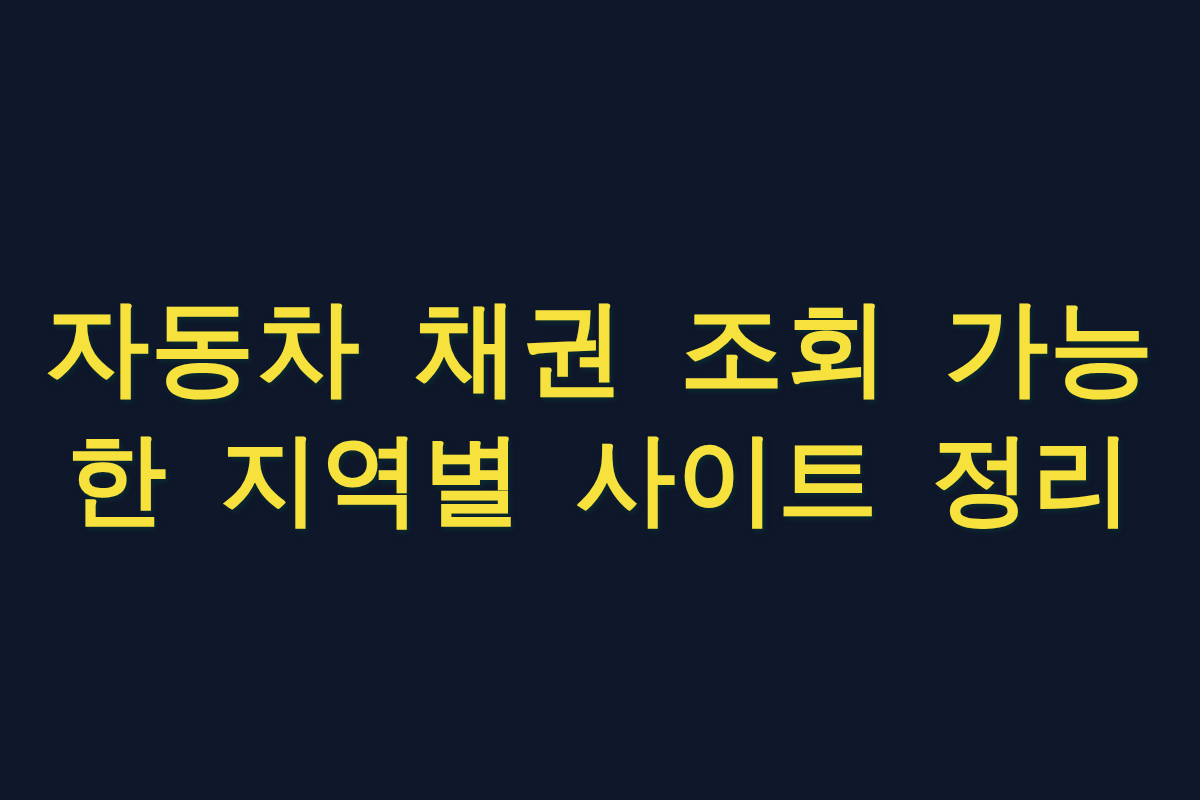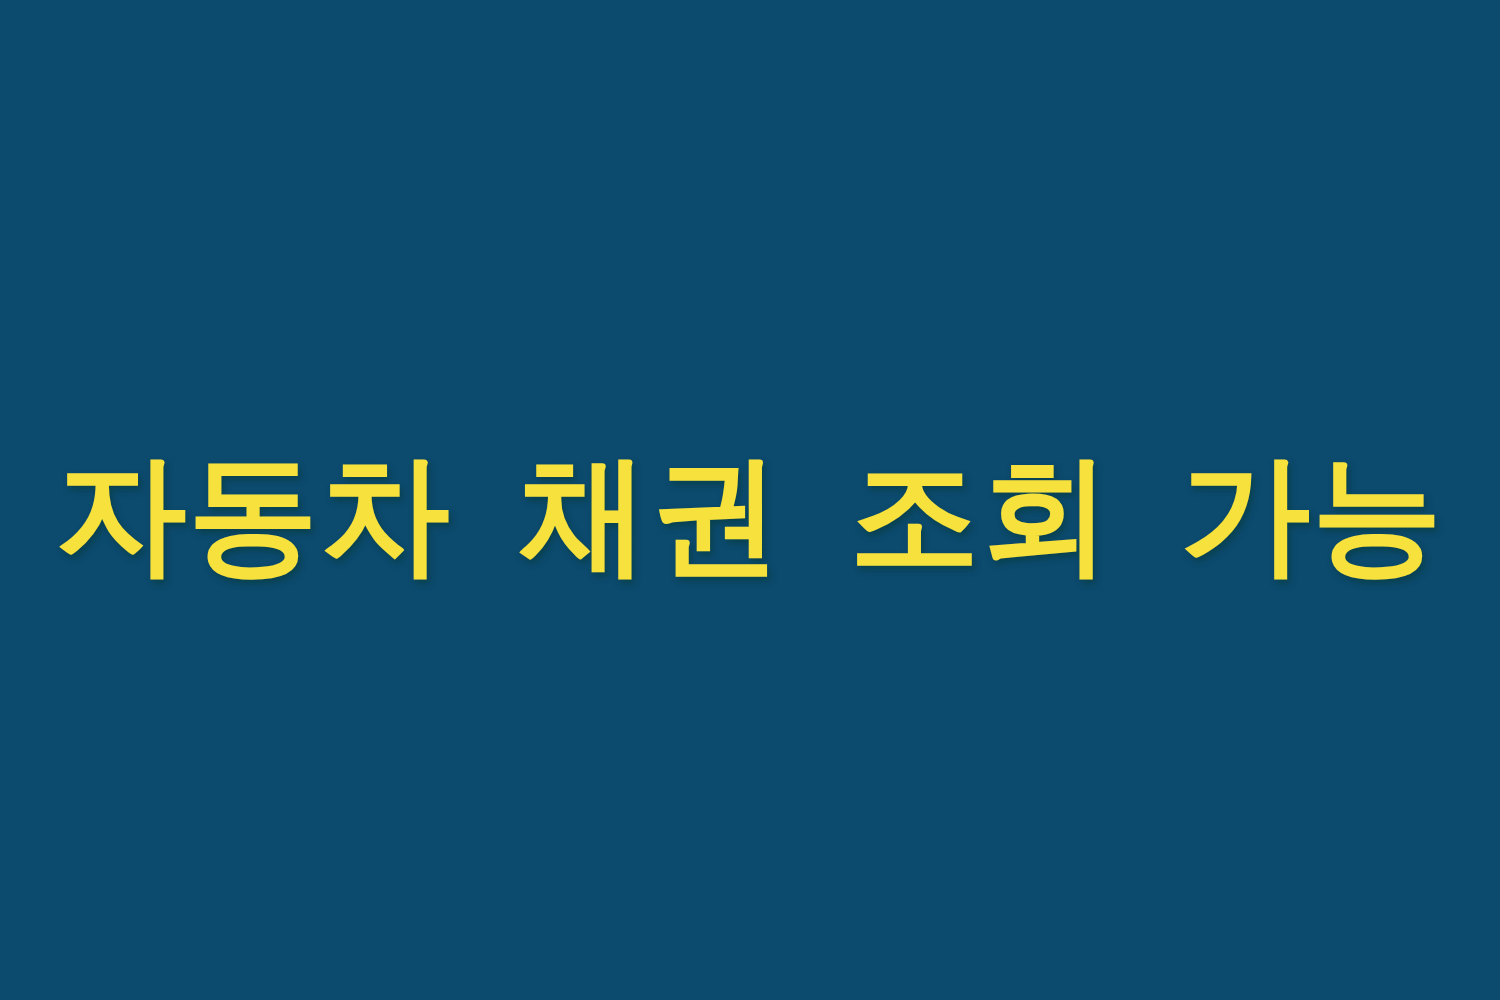--- a/index.html
+++ b/index.html
@@ -16,21 +16,21 @@
   }
 
   #banner {
     position: relative;
     width: 1200px;
     height: 800px;
     box-sizing: border-box;
     display: flex;
     align-items: center;
     justify-content: flex-end;
-    background: #0c4a6e;
+    background: #0f172a;
   }
 
   #title-block {
     width: 100%;
     text-align: center;
     padding: 0 40px;
     box-sizing: border-box;
     
     transform: translateY(12px);
   }
@@ -52,15 +52,16 @@
     font-size: 100px;
   }
 </style>
 </head>
 <body>
 
 <div id="banner">
 
   <div id="title-block">
     <span class="title-line line-1">자동차 채권 조회 가능</span>
+    <span class="title-line line-2">한 지역별 사이트 정리</span>
   </div>
 
 </div>
 
 </body></html>

